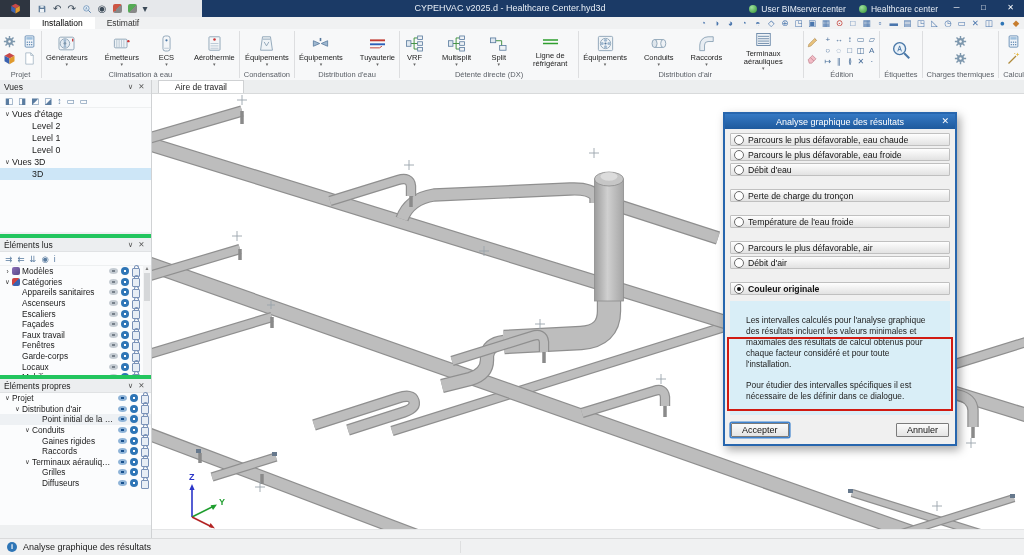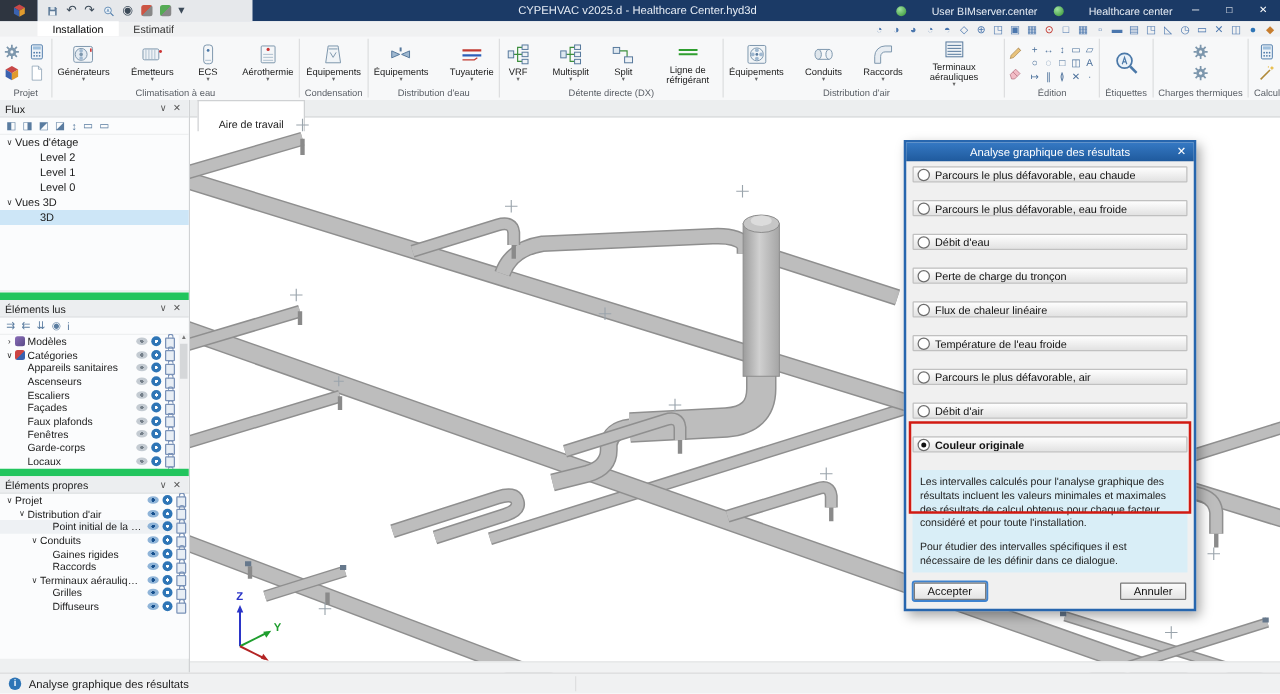--- a/index.html
+++ b/index.html
@@ -8,21 +8,21 @@
   .titlebar{position:absolute;left:0;top:0;right:0;height:17px;background:#1b3a66;color:#fff}
   .appicon{position:absolute;left:0;top:0;width:30px;height:17px;background:#2e3540;display:flex;align-items:center;justify-content:center}
   .appicon svg{width:13px;height:13px}
   .qat{position:absolute;left:30px;top:0;width:172px;height:17px;background:#e6e8eb;display:flex;align-items:center;gap:6px;padding:0 7px;box-sizing:border-box;color:#444}
   .qat .qi{font-size:10px;line-height:17px;color:#3c4a58}
   .qat svg{width:10px;height:10px}
   .qcfg1{width:9px;height:9px;border-radius:2px;background:linear-gradient(135deg,#cc5544 50%,#888 50%)}
   .qcfg2{width:9px;height:9px;border-radius:2px;background:linear-gradient(135deg,#55aa55 50%,#888 50%)}
   .tbtitle{position:absolute;left:300px;width:420px;top:0;height:17px;line-height:17px;text-align:center;font-size:9px;color:#e8eef6;pointer-events:none}
   .chips{position:absolute;right:86px;top:0;height:17px;display:flex;gap:13px;align-items:center}
-  .chip{display:flex;align-items:center;gap:20px;font-size:8.5px;color:#e8eef6}
+  .chip{display:flex;align-items:center;gap:4px;font-size:8.5px;color:#e8eef6}
   .cdot{width:8px;height:8px;border-radius:50%;background:radial-gradient(circle at 35% 30%,#9fe29f,#2f8f2f)}
   .winbtns{position:absolute;right:0;top:0;height:17px;display:flex}
   .winbtn{width:27px;height:17px;line-height:16px;text-align:center;font-size:8px;color:#fff}
   .winbtn.close{background:transparent}
   
   .tabrow{position:absolute;left:0;top:17px;right:0;height:12px;background:#f0f1f2;border-bottom:1px solid #e3e4e6}
   .tabs{position:absolute;left:30px;top:0;display:flex;height:12px}
   .tab{padding:0 12px;font-size:8.5px;line-height:12px;color:#333}
   .tab.active{background:#fff;color:#000}
   .tsicons{position:absolute;right:3px;top:0;height:12px;display:flex;gap:3.6px;align-items:center;font-size:8.5px;color:#4a76ad}
@@ -50,21 +50,21 @@
   .cstack{display:flex;flex-direction:column;gap:2px;justify-content:center;flex:1}
   .cstack svg{width:15px;height:15px}
   .reswrap{display:flex;gap:3px;align-items:center;flex:1}
   .redbox-ribbon{border:2px solid #d11a12;padding:1px;display:flex;flex-direction:column;gap:2px}
   .redbox-ribbon svg{width:19px;height:14px}
   .bars-active{background:#cfe4f7}
   .rescol{display:grid;grid-template-columns:13px 13px;grid-gap:2px}
   .rescol svg{width:12px;height:12px}
   
   .leftcol{position:absolute;left:0;top:80px;width:152px;bottom:17px;background:#eef0f1;border-right:1px solid #d0d2d4;box-sizing:border-box}
-  .panel{position:absolute;left:0;right:0;background:#fbfcfd;border-top:6px solid #22c55e}
+  .panel{position:absolute;left:0;right:0;background:#fbfcfd;border-top:4px solid #22c55e}
   .p-vues{top:0;height:152px;border-top:none}
   .p-elus{top:154px;height:156px}
   .p-eprop{top:295px;height:146px}
   .phdr{height:13px;background:#eceef0;border-bottom:1px solid #e0e2e4;display:flex;align-items:center;padding:0 4px;font-size:8.5px;color:#222}
   .phdr .sp{flex:1}
   .phicon{width:11px;text-align:center;color:#555;font-size:7.5px}
   .ptools{height:13px;display:flex;gap:5px;align-items:center;padding:0 5px;border-bottom:1px solid #eef0f1;color:#5a7ca0;font-size:8.5px}
   .trow{display:flex;align-items:center;height:10.6px;font-size:8.3px;padding-right:2px}
   .p-vues .trow{height:12px;font-size:8.8px}
   .trow.sel{background:#cde6f7}
@@ -80,41 +80,41 @@
   .p-elus .mi.eye{background:radial-gradient(circle at 50% 50%,#76808a 0 1.3px,#c4cbd2 1.4px)}
   .mi.gear{width:8px;height:8px;border-radius:50%;background:radial-gradient(circle,#fff 0 1.2px,#2e75b6 1.3px)}
   .mi.lock{width:6px;height:7px;border:1px solid #7a92b8;border-radius:1px;background:#e8eef5;position:relative;margin-top:2px}
   .mi.lock::before{content:"";position:absolute;top:-4px;left:0.5px;width:3px;height:3px;border:1px solid #7a92b8;border-bottom:none;border-radius:3px 3px 0 0}
   .vsb{position:absolute;right:0;top:27px;bottom:2px;width:8px;background:#f2f3f4;display:flex;flex-direction:column;align-items:center;font-size:5px;color:#777}
   .vsb .thumb{width:6px;height:28px;background:#d5d7d9;margin-top:2px}
   .vsb .sp{flex:1}
   
   .canvas{position:absolute;left:152px;top:80px;right:0;bottom:17px;background:#fff}
   .worktab{position:absolute;left:0;right:0;top:0;height:13px;background:#eceeef;border-bottom:1px solid #d8dadb;display:flex}
-  .wtab{background:#fff;border:1px solid #cfd1d3;border-bottom:none;margin-left:6px;padding:12px 16px;font-size:8.5px;line-height:12px;color:#222}
+  .wtab{background:#fff;border:1px solid #cfd1d3;border-bottom:none;margin-left:6px;padding:0 16px;font-size:8.5px;line-height:12px;color:#222}
   .scene{position:absolute;left:0;right:0;top:13px;bottom:0}
   .scene svg{width:100%;height:100%;display:block}
   .hsb{position:absolute;left:0;right:0;bottom:0;height:8px;background:#f1f2f3;border-top:1px solid #e4e5e6}
   .dedge{stroke:#8f8f8f;fill:none;stroke-linejoin:round}
   .dfill{stroke:#bdbdbd;fill:none;stroke-linejoin:round}
   
   .dlg{position:absolute;left:571px;top:32px;width:234px;background:#f0f0f0;border:2px solid #2766ae;box-sizing:border-box;box-shadow:3px 4px 9px rgba(0,0,0,.35);z-index:5}
   .dtit{height:15px;background:linear-gradient(#3579c4,#1f5a9d);color:#fff;font-size:9px;display:flex;align-items:center;justify-content:center;position:relative}
   .dclose{position:absolute;right:6px;top:0;line-height:15px;font-size:9px;color:#fff}
   .dbody{padding:4px 5px 5px;position:relative}
   .opts{position:relative}
-  .opt{height:11px;margin-bottom:14px;background:linear-gradient(#fefefe,#e2e2e2);border:1px solid #c0c0c0;display:flex;align-items:center;padding:0 3px;border-radius:1px}
+  .opt{height:11px;margin-bottom:2px;background:linear-gradient(#fefefe,#e2e2e2);border:1px solid #c0c0c0;display:flex;align-items:center;padding:0 3px;border-radius:1px}
   .opt.g{margin-top:13px}
   .radio{width:8px;height:8px;border:1px solid #6d6d6d;border-radius:50%;background:#fff;margin-right:4px;position:relative;flex:0 0 auto}
   .opt.sel .radio::after{content:"";position:absolute;inset:2px;border-radius:50%;background:#111}
   .olab{font-size:8.7px;color:#111;white-space:nowrap;overflow:hidden}
   .opt.sel .olab{font-weight:bold}
   .redbox-dlg{position:absolute;left:-3px;right:-3px;top:204px;height:70px;border:2px solid #d11a12;pointer-events:none}
   .dinfo{margin-top:6px;background:#d9eef7;padding:4px 6px;font-size:8.4px;color:#222;line-height:1.3}
-  .dinfo p{margin:0}
+  .dinfo p{margin:10px}
   .dinfo p + p{margin-top:8px}
   .dbtns{display:flex;justify-content:space-between;margin-top:8px;padding:0 1px 2px}
   .btn{font-size:9px;padding:1px 10px;background:linear-gradient(#fbfbfb,#e4e4e4);border:1px solid #7b7b7b;color:#111;border-radius:1px}
   .btn.primary{box-shadow:0 0 0 1.6px #3f83cf}
   
   .statusbar{position:absolute;left:0;right:0;bottom:0;height:17px;background:#f0f1f2;border-top:1px solid #d9dadb;display:flex;align-items:center;padding:0 7px;box-sizing:border-box;font-size:9px;color:#222}
   .si{width:10px;height:10px;border-radius:50%;background:#2e75b6;color:#fff;font-size:7.5px;line-height:10px;text-align:center;font-weight:bold;margin-right:6px;flex:0 0 auto}
   .sdiv{position:absolute;left:460px;top:2px;bottom:2px;width:1px;background:#dedfe0}
 </style>
 </head>
@@ -641,21 +641,21 @@
         </div>
     </div>
     <div class="rlabel">BIMserver.center</div>
   </div>
 </div>
 
 <div class="leftcol">
 
   <div class="panel p-vues">
     <div class="phdr">
-        <span>Flux</span>
+        <span>Vues</span>
         <span class="sp"></span>
       <span class="phicon">∨</span>
       <span class="phicon">✕</span>
     </div>
     <div class="ptools">
         <span>◧</span>
         <span>◨</span>
         <span>◩</span>
         <span>◪</span>
         <span>↕</span>
@@ -749,21 +749,21 @@
         <span class="chev"></span>
 
         <span class="tlabel">Façades</span>
         <span class="mi eye"></span>
         <span class="mi gear"></span>
         <span class="mi lock"></span>
       </div>
         <div class="trow l1">
         <span class="chev"></span>
 
-        <span class="tlabel">Faux plafonds</span>
+        <span class="tlabel">Faux travail</span>
         <span class="mi eye"></span>
         <span class="mi gear"></span>
         <span class="mi lock"></span>
       </div>
         <div class="trow l1">
         <span class="chev"></span>
 
         <span class="tlabel">Fenêtres</span>
         <span class="mi eye"></span>
         <span class="mi gear"></span>
@@ -984,24 +984,20 @@
             <div class="opt">
             <span class="radio"></span>
             <span class="olab">Débit d'eau</span>
           </div>
             <div class="opt g">
             <span class="radio"></span>
             <span class="olab">Perte de charge du tronçon</span>
           </div>
             <div class="opt g">
             <span class="radio"></span>
-            <span class="olab">Flux de chaleur linéaire</span>
-          </div>
-            <div class="opt g">
-            <span class="radio"></span>
             <span class="olab">Température de l'eau froide</span>
           </div>
             <div class="opt g">
             <span class="radio"></span>
             <span class="olab">Parcours le plus défavorable, air</span>
           </div>
             <div class="opt">
             <span class="radio"></span>
             <span class="olab">Débit d'air</span>
           </div>

